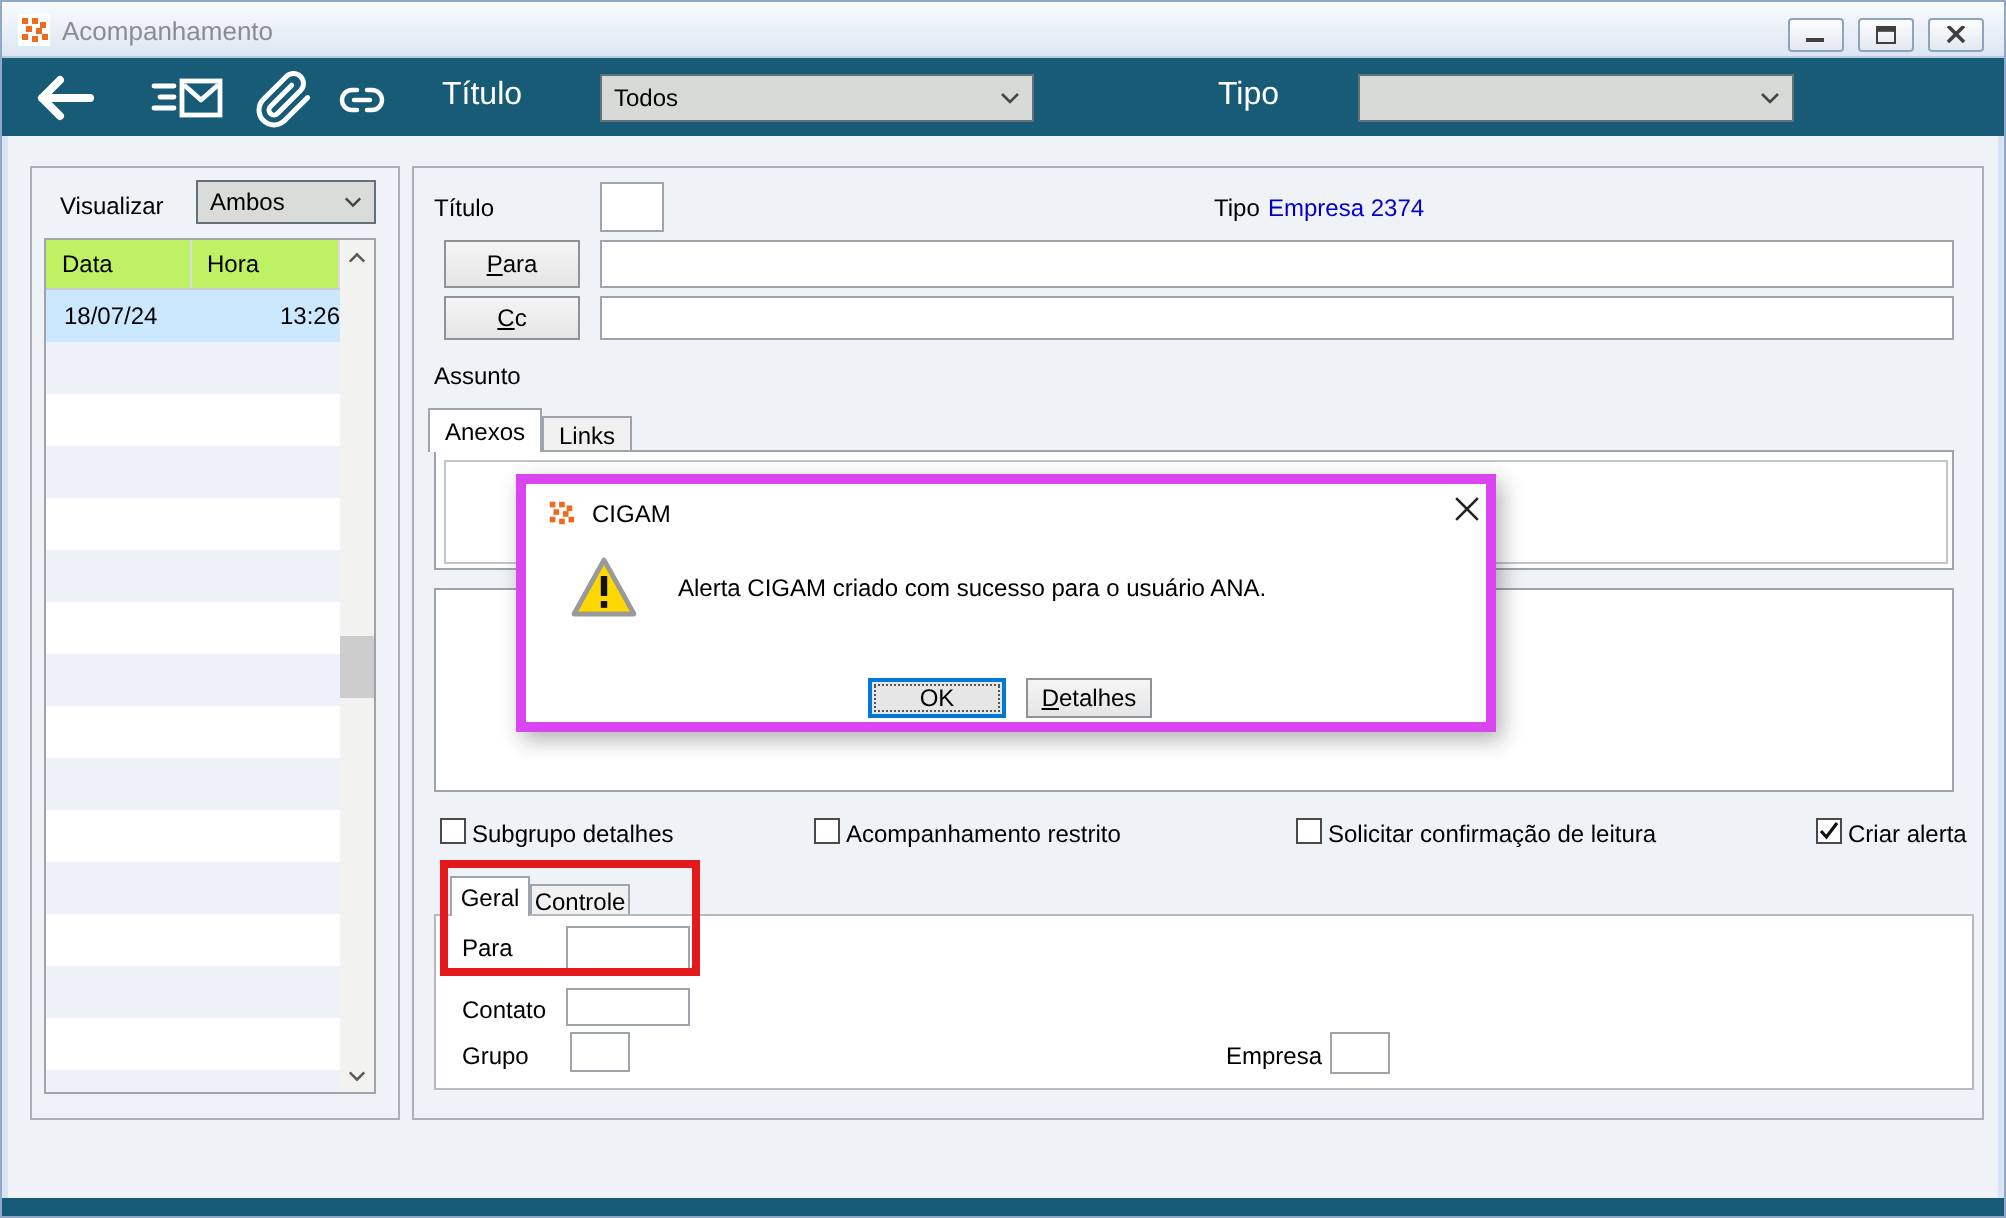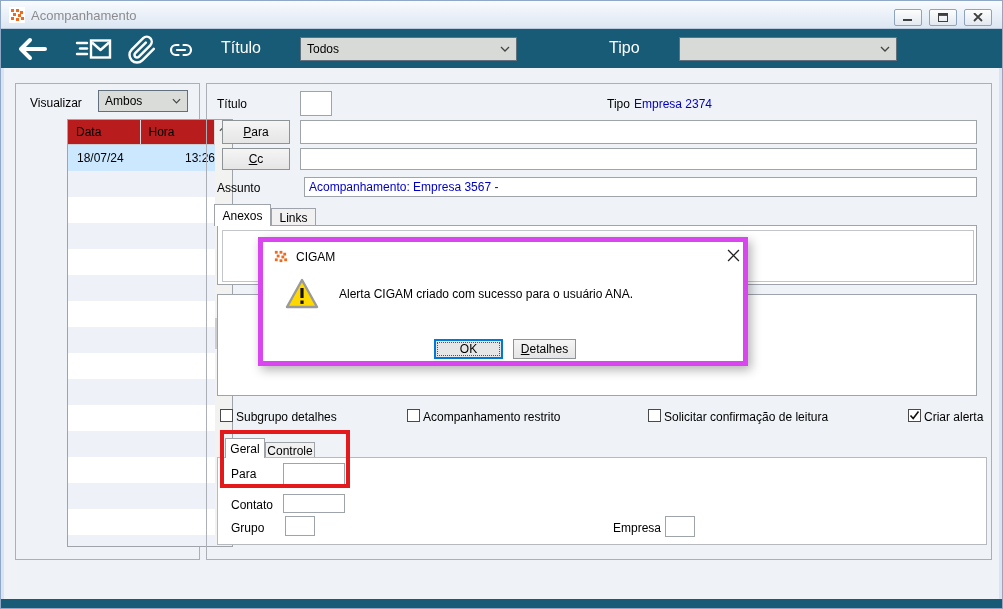--- a/index.html
+++ b/index.html
@@ -21,21 +21,21 @@
   
   .groupbox{border:1px solid #ACB0B6;}
   
   .field{border:1px solid #9FA4AA;background:#fff;font-family:"Liberation Sans",sans-serif;font-size:12px;padding:2px 4px;box-sizing:border-box;}
   .btn{background:linear-gradient(#F5F5F5,#E5E5E5);border:1px solid #8E9398;font-size:12px;color:#000;display:flex;align-items:center;justify-content:center;cursor:default;}
   
   .tab{background:#F0F1F0;border:1px solid #9FA4AA;border-bottom:none;font-size:12px;display:flex;align-items:center;justify-content:center;text-align:center;}
   .tab.active{background:#fff;z-index:3;}
   .tabpanel{background:#fff;border:1px solid #9FA4AA;z-index:1;}
   
-  .list{background:#b91c1c;border:1px solid #9FA4AA;margin-left:45px;}
+  .list{background:#bef264;border:1px solid #9FA4AA;}
   .list-header{border-bottom:1px solid #C9CDD1;display:flex;font-size:12px;}
   .hcell{padding:5px 0 5px 8px;border-right:1px solid #D9DCDF;}
   .row-stripes{background:repeating-linear-gradient(to bottom,#EEF1F7 0 26px,#FFFFFF 26px 52px);}
   .sel-row{background:#CBE8FF;display:flex;font-size:12px;align-items:center;justify-content:space-between;}
   .scroll{background:#F2F2F0;}
   .sc-arrow{display:flex;align-items:center;justify-content:center;height:17px;}
   .thumb{background:#CDCDCD;}
   
   .cb{width:13px;height:13px;border:1px solid #4A4A4A;background:#fff;}
   .cb svg{display:none;}
@@ -176,21 +176,20 @@
     <div class="abs lbl" style="left:400px;top:13px">Tipo</div>
     <div class="abs lbl blue" style="left:427px;top:13px">Empresa 2374</div>
 
     <div class="abs btn u-first" style="left:15px;top:36px;width:68px;height:24px"><u>P</u>ara</div>
     <input class="abs field" style="left: 93px; top: 36px; width: 677px; height: 24px;" readonly="" value="">
 
     <div class="abs btn u-first" style="left:15px;top:64px;width:68px;height:22px"><u>C</u>c</div>
     <input class="abs field" style="left: 93px; top: 64px; width: 677px; height: 22px;" readonly="" value="">
 
     <div class="abs lbl" style="left:10px;top:97px">Assunto</div>
-    <input class="abs field blue" style="left: 97px; top: 93px; width: 673px; height: 20px; color: rgb(0, 0, 200);" readonly="" value="Acompanhamento: Empresa 3567 -">
 
     <div class="abs tab active" style="left:7px;top:120px;width:57px;height:22px">Anexos</div>
     <div class="abs tab" style="left:64px;top:124px;width:45px;height:18px">Links</div>
     <div class="abs tabpanel" style="left:10px;top:141px;width:760px;height:60px;padding:4px">
       <div style="width:100%;height:100%;border:1px solid #C2C6CA;background:#fff"></div>
     </div>
 
     <div class="abs tabpanel" style="left:10px;top:210px;width:760px;height:102px"></div>
 
     <div class="abs cb" style="left:13px;top:325px"></div>

